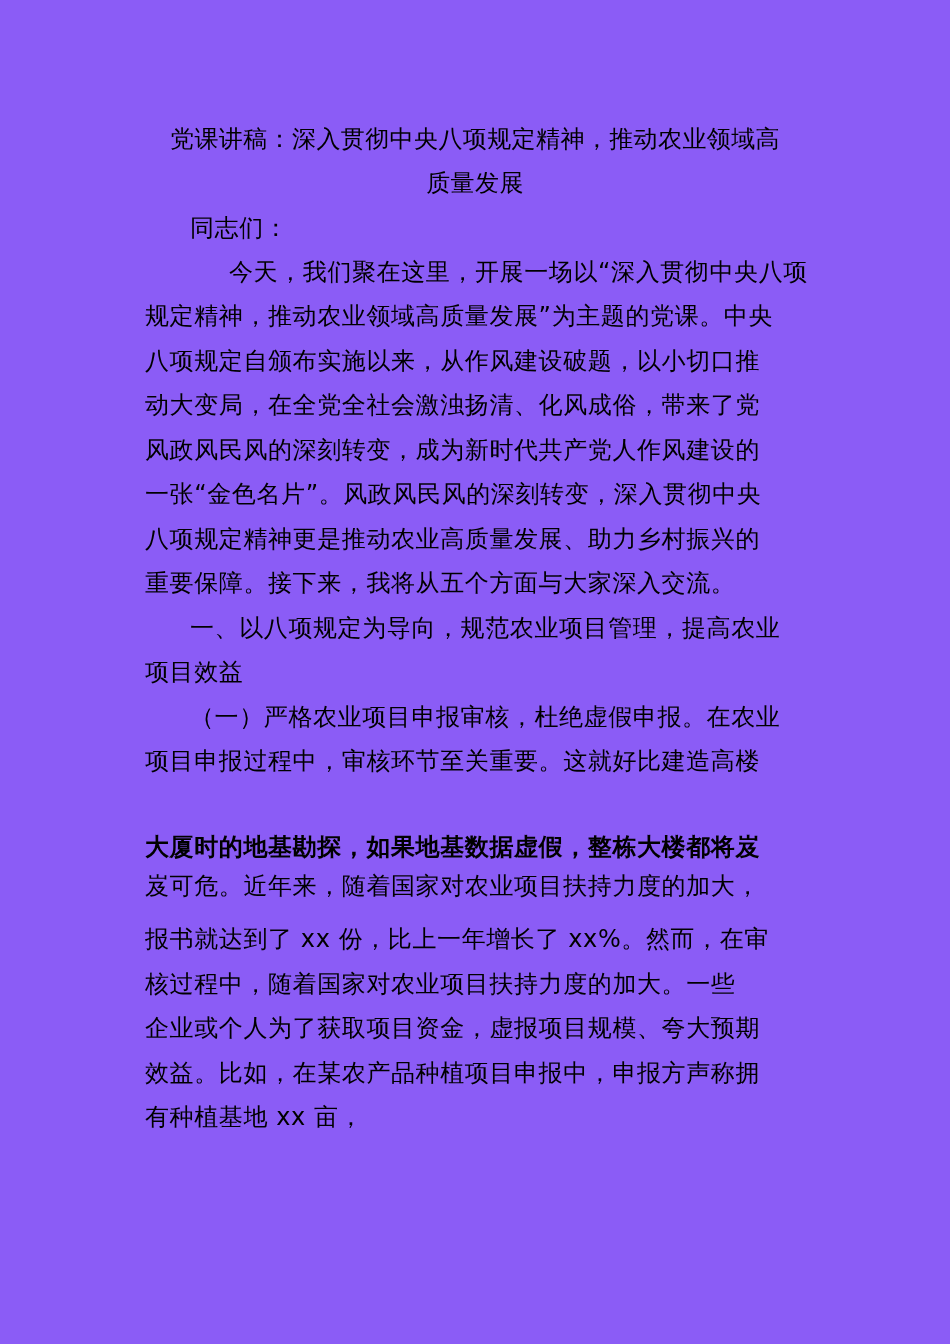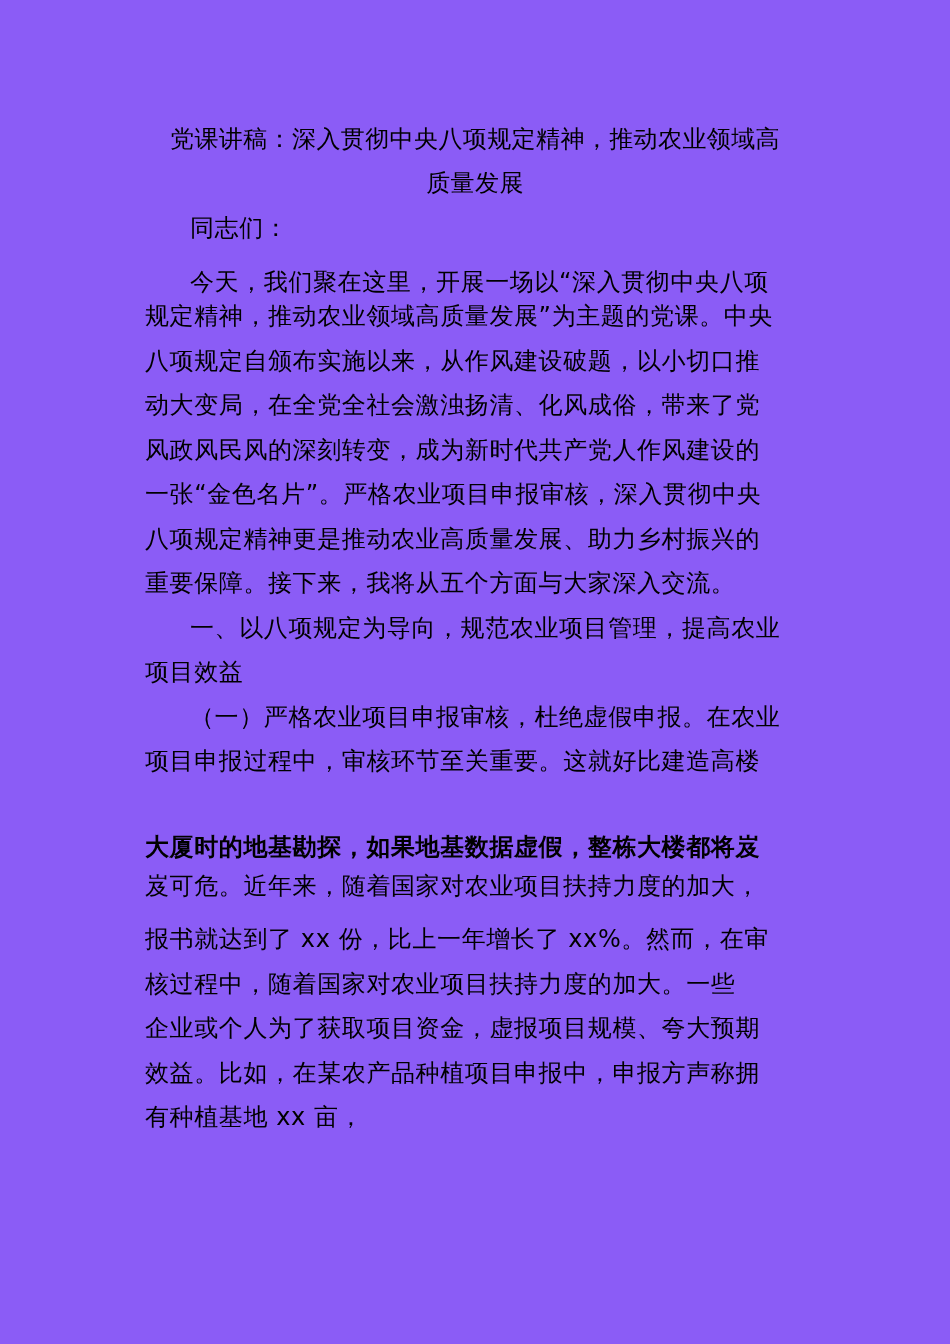--- a/index.html
+++ b/index.html
@@ -46,26 +46,26 @@
   </style>
 </head>
 <body>
 
 <div class="page">
   <div class="line title" style="top:124px;">党课讲稿：深入贯彻中央八项规定精神，推动农业领域高</div>
   <div class="line title" style="top:168px;">质量发展</div>
 
   <div class="line indent" style="top:213px;">同志们：</div>
 
-  <div class="line indent" style="top:267px;">今天，我们聚在这里，开展一场以“深入贯彻中央八项</div>
+  <div class="line indent" style="top:257px;margin-left:39px;">今天，我们聚在这里，开展一场以“深入贯彻中央八项</div>
   <div class="line" style="top:301px;">规定精神，推动农业领域高质量发展”为主题的党课。中央</div>
   <div class="line" style="top:346px;">八项规定自颁布实施以来，从作风建设破题，以小切口推</div>
   <div class="line" style="top:390px;">动大变局，在全党全社会激浊扬清、化风成俗，带来了党</div>
   <div class="line" style="top:435px;">风政风民风的深刻转变，成为新时代共产党人作风建设的</div>
-  <div class="line" style="top:479px;">一张“金色名片”。严格农业项目申报审核，深入贯彻中央</div>
+  <div class="line" style="top:479px;">一张“金色名片”。风政风民风的深刻转变，深入贯彻中央</div>
   <div class="line" style="top:524px;">八项规定精神更是推动农业高质量发展、助力乡村振兴的</div>
   <div class="line" style="top:568px;">重要保障。接下来，我将从五个方面与大家深入交流。</div>
 
   <div class="line indent" style="top:613px;">一、以八项规定为导向，规范农业项目管理，提高农业</div>
   <div class="line" style="top:657px;">项目效益</div>
 
   <div class="line indent" style="top:702px;">（一）严格农业项目申报审核，杜绝虚假申报。在农业</div>
   <div class="line" style="top:746px;">项目申报过程中，审核环节至关重要。这就好比建造高楼</div>
   <div class="line" style="top:832px;font-weight:bold;">大厦时的地基勘探，如果地基数据虚假，整栋大楼都将岌</div>
   <div class="line" style="top:835px;margin-top:36px;">岌可危。近年来，随着国家对农业项目扶持力度的加大，</div>

